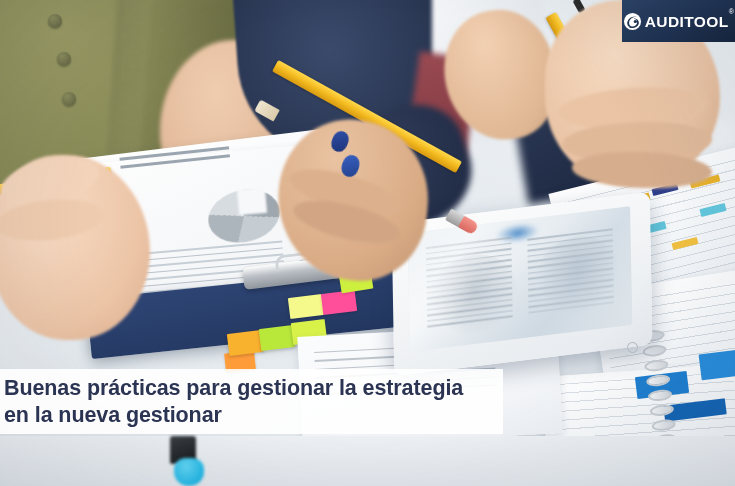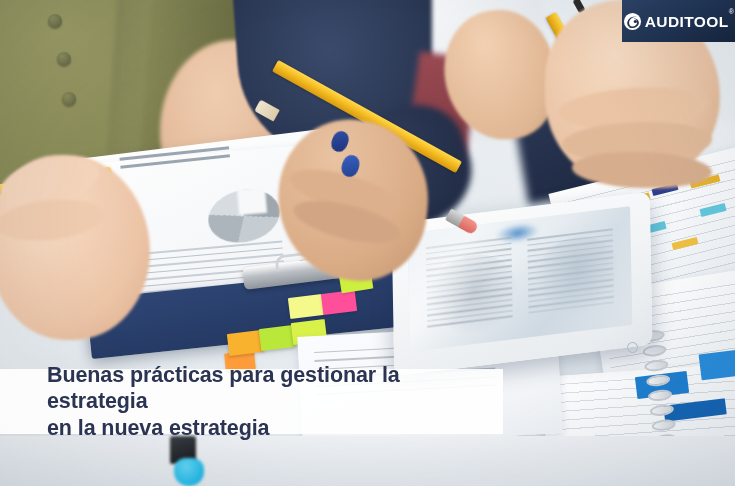--- a/index.html
+++ b/index.html
@@ -394,21 +394,21 @@
     padding-left:22px;
   }
 
   .title-band{
     position:absolute;left:0;top:369px;width:503px;height:65px;
     background:rgba(255,255,255,.90);
     z-index:12;
     display:flex;align-items:center;
   }
   .title-band h1{
-    margin:16px;padding-left:31px;
+    margin:0;padding-left:4px;
     color:#2b3452;
     font-size:21.5px;font-weight:700;line-height:1.22;
     letter-spacing:-.1px;
   }
   .title-band h1 .l2{display:block;}
 </style>
 </head>
 <body>
 
 <div id="shot">
@@ -607,17 +607,17 @@
       <path d="M11 31 C18 36 30 34 33 25 C35 18 29 13 22 13 C29 15 31 20 29 25 C27 30 18 32 11 31 Z" fill="#1e3150"></path>
       <circle cx="26" cy="20" r="3.4" fill="#1e3150"></circle>
     </svg>
     <span class="logo-text"><span>AUDITOOL</span><sup>®</sup></span>
   </div>
 
 
   <div class="title-band">
     <h1>
       <span class="l1">Buenas prácticas para gestionar la estrategia</span>
-      <span class="l2">en la nueva estrategia</span>
+      <span class="l2">en la nueva gestionar</span>
     </h1>
   </div>
 
 </div>
 
 </body></html>

